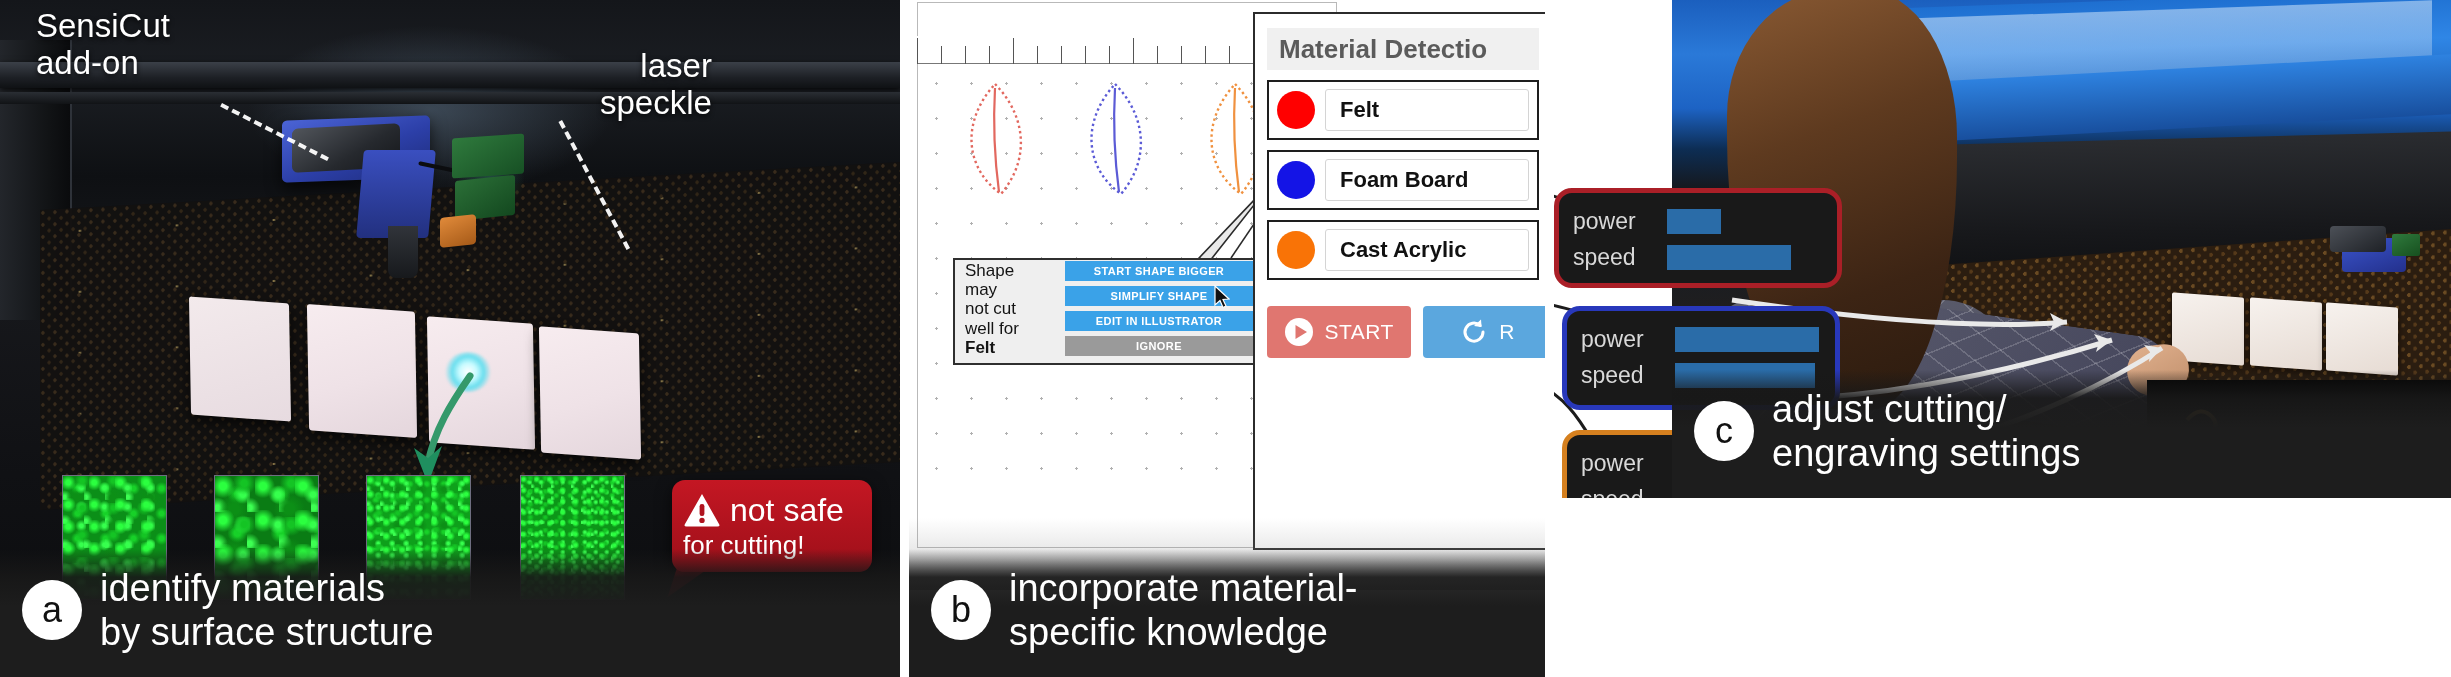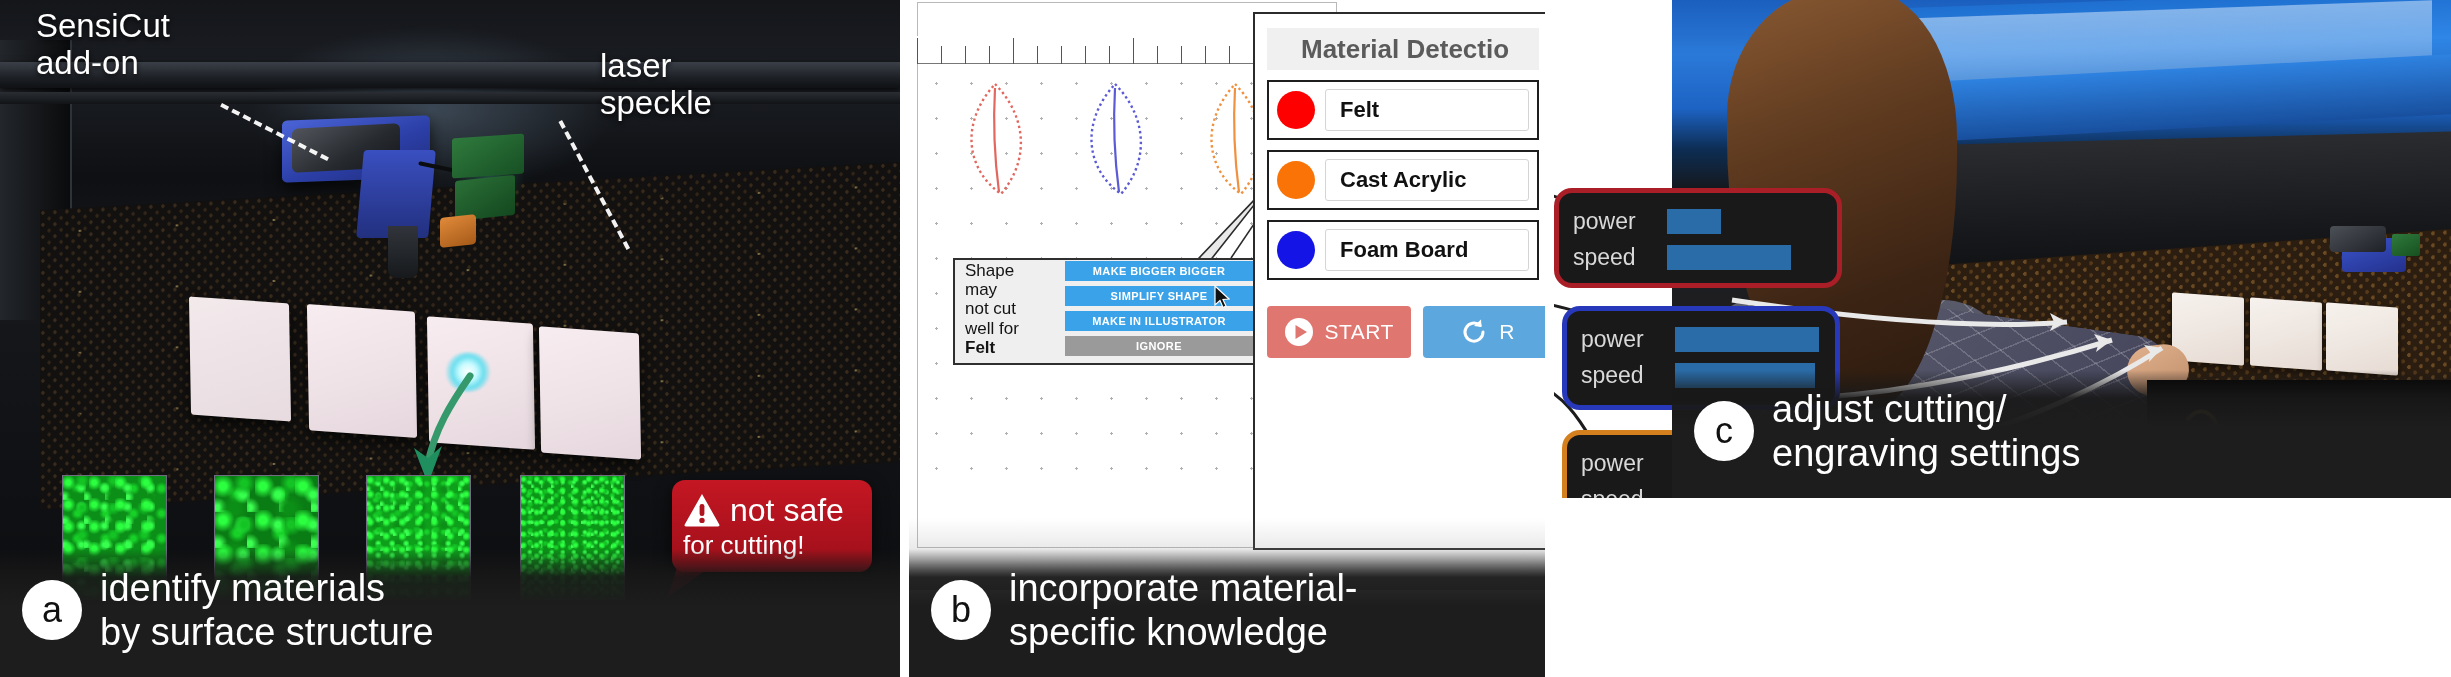--- a/index.html
+++ b/index.html
@@ -122,21 +122,21 @@
   .warn-l1 { font-size:32px; line-height:1.08; }
   .warn-l2 { font-size:26px; line-height:1.08; margin-top:3px; }
   .warn-tri { flex:0 0 auto; }
   .warn-tail { position:absolute; left:674px; top:556px; width:0; height:0;
     border-left:0 solid transparent; border-right:36px solid transparent;
     border-top:48px solid #a8111c; transform:rotate(18deg); }
 
   
   .lbl { position:absolute; color:#fff; font-size:33px; line-height:1.12; text-shadow:0 2px 5px rgba(0,0,0,.85); }
   .lbl-sensicut { left:36px; top:8px; }
-  .lbl-speckle { left:600px; top:48px; text-align:left; }
+  .lbl-speckle { left:600px; top:48px; text-align:right; }
 
   
   .dash { position:absolute; border-top:4px dashed #fff; height:0; transform-origin:0 0; opacity:.95;}
   .dash1 { left:222px; top:103px; width:120px; transform:rotate(27deg);}
   .dash2 { left:562px; top:120px; width:145px; transform:rotate(62deg);}
 
   
   .green-arrow { position:absolute; left:398px; top:368px; width:80px; height:120px; }
 
   
@@ -172,21 +172,21 @@
   .tip-btns { flex:1; display:flex; flex-direction:column; gap:5px; }
   .tbtn { height:20px; background:#3aa2e8; color:#fff; font-size:11px; font-weight:bold;
     letter-spacing:.4px; display:flex; align-items:center; justify-content:center; }
   .tbtn.grey { background:#9a9a9a; }
   .cursor { position:absolute; left:305px; top:285px; width:16px; height:24px; }
 
   
   .det { position:absolute; left:344px; top:12px; width:300px; height:538px;
     background:#fff; border:2px solid #2b2b2b; }
   .det-title { margin:14px 12px 0 12px; height:42px; background:#f0f0f0;
-    display:flex; align-items:center; padding-left:34px;
+    display:flex; align-items:center; padding-left:12px;
     font-size:26px; font-weight:bold; color:#5b5b5b; white-space:nowrap; }
   .mat-row { margin:10px 12px 0 12px; height:60px; border:2px solid #1e1e1e;
     display:flex; align-items:center; padding:0 8px; gap:10px; }
   .mat-dot { flex:0 0 auto; width:38px; height:38px; border-radius:50%; }
   .mat-name { flex:1; height:42px; border:1px solid #d4d4d4; border-radius:3px;
     display:flex; align-items:center; padding-left:14px;
     font-size:22px; font-weight:bold; color:#111; white-space:nowrap; }
   .det-actions { display:flex; gap:12px; margin:26px 0 0 12px; }
   .act { height:52px; border-radius:4px; display:flex; align-items:center; justify-content:center;
     gap:10px; color:#fff; font-size:21px; letter-spacing:.5px; }
@@ -391,44 +391,44 @@
 
       <div class="tip">
         <div class="tip-text">
           <div>Shape</div>
           <div>may</div>
           <div>not cut</div>
           <div>well for</div>
           <b>Felt</b>
         </div>
         <div class="tip-btns">
-          <div class="tbtn">MAKE BIGGER BIGGER</div>
+          <div class="tbtn">START SHAPE BIGGER</div>
           <div class="tbtn">SIMPLIFY SHAPE</div>
-          <div class="tbtn">MAKE IN ILLUSTRATOR</div>
+          <div class="tbtn">EDIT IN ILLUSTRATOR</div>
           <div class="tbtn grey">IGNORE</div>
         </div>
       </div>
       <svg class="cursor" viewBox="0 0 16 24">
         <path d="M1 1 L1 20 L6 15.5 L9 22.5 L12 21 L9 14.5 L15 14 Z" fill="#111" stroke="#fff" stroke-width="1.2"></path>
       </svg>
 
       <div class="det">
         <div class="det-title">Material Detectio</div>
 
         <div class="mat-row">
           <div class="mat-dot" style="background:#ff0000"></div>
           <div class="mat-name">Felt</div>
         </div>
         <div class="mat-row">
+          <div class="mat-dot" style="background:#1414e6"></div>
+          <div class="mat-name">Foam Board</div>
+        </div>
+        <div class="mat-row">
           <div class="mat-dot" style="background:#f97306"></div>
           <div class="mat-name">Cast Acrylic</div>
-        </div>
-        <div class="mat-row">
-          <div class="mat-dot" style="background:#1414e6"></div>
-          <div class="mat-name">Foam Board</div>
         </div>
 
         <div class="det-actions">
           <div class="act start">
             <svg class="ic" viewBox="0 0 30 30">
               <circle cx="15" cy="15" r="14" fill="#fff"></circle>
               <path d="M11.5 8 L23 15 L11.5 22 Z" fill="#e07670"></path>
             </svg>
             <span>START</span>
           </div>

